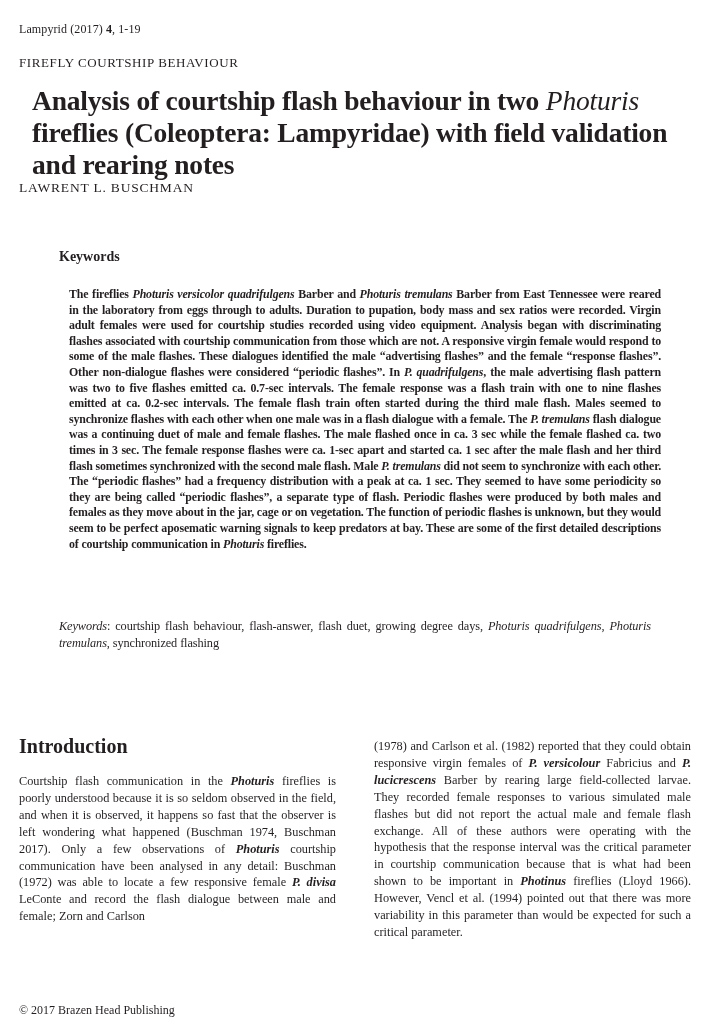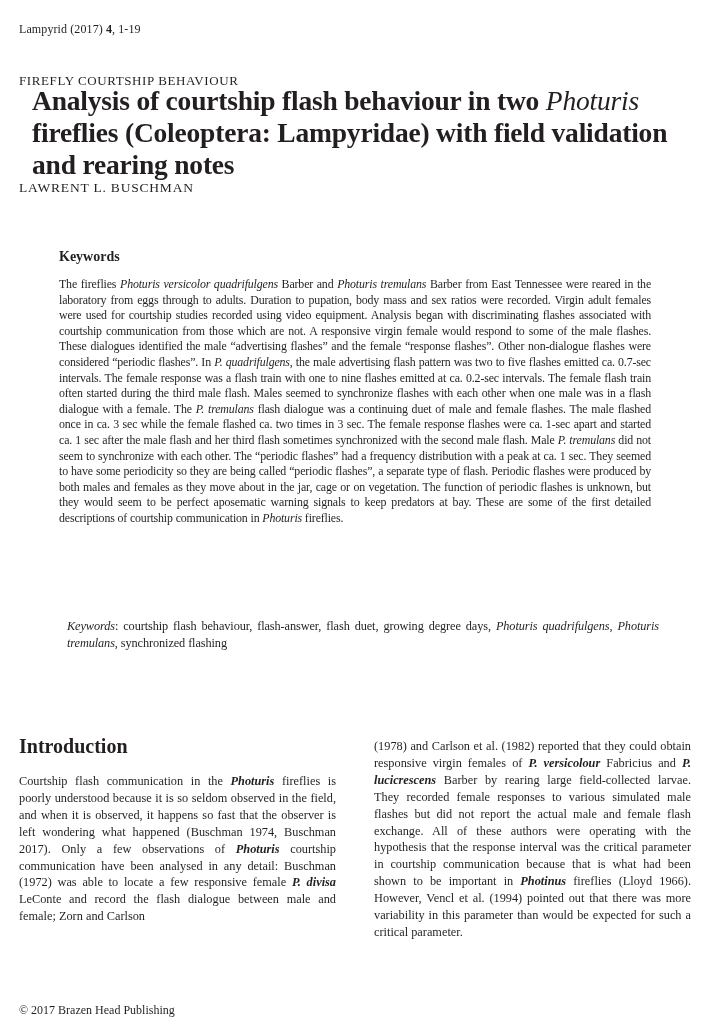--- a/index.html
+++ b/index.html
@@ -8,44 +8,44 @@
       font-family: "Liberation Serif", "DejaVu Serif", serif;
       color: #231f20;
     }
     .journal-ref {
       position: absolute; left: 19px; top: 22px;
       font-size: 12px; letter-spacing: 0.1px;
     }
     .journal-ref b { font-weight: bold; }
     .section-kicker {
       position: absolute; left: 19px; top: 55px;
-      font-size: 13px; letter-spacing: 0.6px; font-weight: normal; margin-top: 18px;
+      font-size: 13px; letter-spacing: 0.6px; font-weight: normal;
     }
     .article-title {
       position: absolute; left: 19px; top: 72px; width: 680px;
       font-size: 27.5px; line-height: 32px; font-weight: bold; margin: 13px;
       letter-spacing: -0.2px;
     }
     .article-title i { font-weight: normal; font-style: italic; }
     .author {
       position: absolute; left: 19px; top: 180px;
       font-size: 13.5px; letter-spacing: 0.8px;
     }
     .abstract-heading {
       position: absolute; left: 59px; top: 249px;
       font-size: 14px; font-weight: bold; margin: 0;
     }
     .abstract-text {
       position: absolute; left: 59px; top: 277px; width: 592px;
-      font-size: 11.9px; line-height: 15.6px; font-weight: normal;
-      text-align: justify; margin: 0; letter-spacing: -0.15px;
+      font-size: 11.9px; line-height: 15.6px; font-weight: bold;
+      text-align: justify; margin: 10px; letter-spacing: -0.15px;
     }
     .abstract-text i { font-style: italic; }
     .keywords {
-      position: absolute; left: 67px; top: 618px; width: 592px;
+      position: absolute; left: 59px; top: 618px; width: 592px;
       font-size: 12.3px; line-height: 16.5px; text-align: justify; margin: 0;
       letter-spacing: -0.1px;
     }
     .col { position: absolute; top: 737px; width: 317px; }
     .col-left { left: 19px; }
     .col-right { left: 374px; top: 738px; }
     .intro-heading {
       font-size: 20px; font-weight: bold; margin: 0 0 18px 0; line-height: 18px;
     }
     .body-text {

